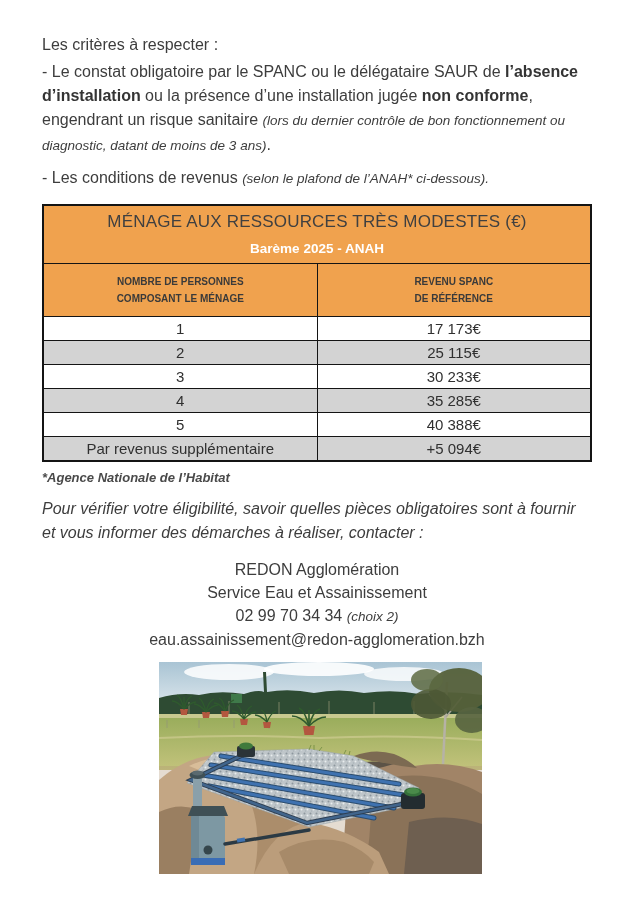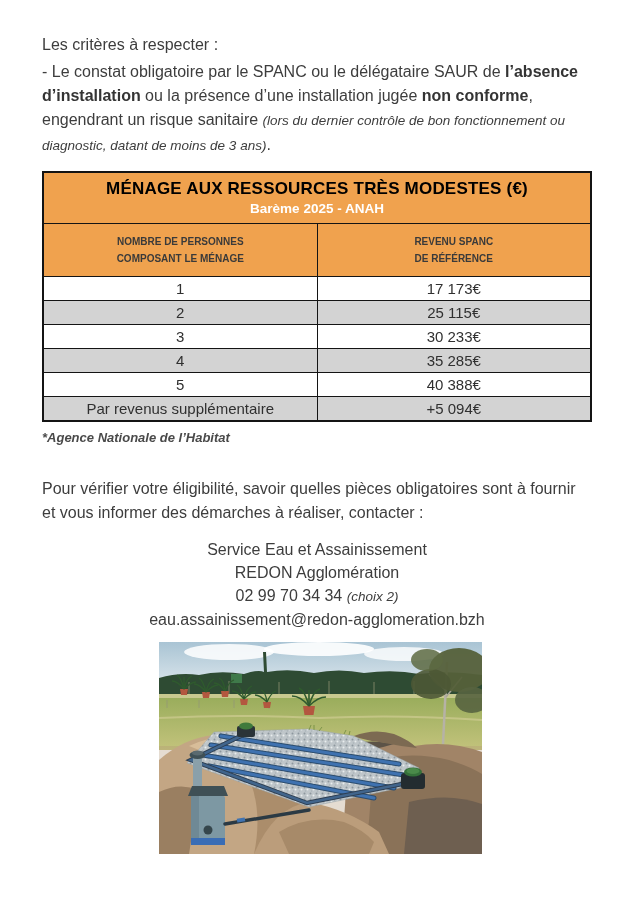--- a/index.html
+++ b/index.html
@@ -7,40 +7,41 @@
   .page{padding:34px 36px 0 42px;}
   .heading{font-size:16px;line-height:22px;margin:0 0 4px 0;}
   p.body-text{width:550px;font-size:16px;line-height:24px;margin:4px 0 0 0;}
   p.c2{margin-top:8px;}
   .small-italic{font-style:italic;font-size:13.5px;}
   b,strong{color:#343434;}
   
   table.income-table{width:550px;border-collapse:collapse;border:2px solid #141414;margin-top:13px;table-layout:fixed;}
   table.income-table th,table.income-table td{border:1px solid #141414;}
   .title-cell{background:#F0A24E;padding:6px 2px 7px 2px;text-align:center;}
-  .t-title{font-size:17px;font-weight:bold;color:#000000;letter-spacing:.2px;}
-  .t-subtitle{font-size:13.5px;font-weight:bold;color:#ffffff;margin-top:2px;}
+  .t-title{font-size:17px;font-weight:normal;color:#404040;letter-spacing:.2px;}
+  .t-subtitle{font-size:13.5px;font-weight:bold;color:#ffffff;margin-top:9px;}
   .col-h{background:#F0A24E;font-size:10px;font-weight:bold;color:#3a3a3a;padding:9px 0;line-height:17px;width:50%;text-align:center;}
   tbody td{height:23px;text-align:center;font-size:15px;color:#303030;padding:0;background:#ffffff;}
   tbody tr:nth-child(even) td{background:#d3d3d3;}
   .footnote{font-size:13px;font-style:italic;color:#4a4a4a;margin-top:8px;font-weight:bold;}
-  p.contact-intro{margin-top:32px;}
+  p.contact-intro{margin-top:12px;font-style:italic;}
   .contact{width:550px;text-align:center;font-size:16px;line-height:23px;margin-top:13px;}
   .photo{width:323px;height:212px;margin:11px auto 0 auto;}
   .photo svg{display:block;}
 </style>
 </head>
 <body>
 
 <div class="page">
 
   <div class="heading">Les critères à respecter :</div>
 
   <p class="body-text"><span>- Le constat obligatoire par le SPANC ou le délégataire SAUR de </span><strong>l’absence d’installation</strong><span> ou la présence d’une installation jugée </span><strong>non conforme</strong><span>, engendrant un risque sanitaire </span><em class="small-italic">(lors du dernier contrôle de bon fonctionnement ou diagnostic, datant de moins de 3 ans)</em><span>.</span></p>
 
+  <p class="body-text c2"><span>- Les conditions de revenus </span><em class="small-italic">(selon le plafond de l’ANAH* ci-dessous).</em></p>
 
   <table class="income-table">
     <thead>
       <tr>
         <th colspan="2" class="title-cell">
           <div class="t-title">MÉNAGE AUX RESSOURCES TRÈS MODESTES (€)</div>
           <div class="t-subtitle">Barème 2025 - ANAH</div>
         </th>
       </tr>
       <tr>
@@ -80,22 +81,22 @@
         <td>+5 094€</td>
       </tr>
     </tbody>
   </table>
 
   <div class="footnote">*Agence Nationale de l’Habitat</div>
 
   <p class="body-text contact-intro">Pour vérifier votre éligibilité, savoir quelles pièces obligatoires sont à fournir et vous informer des démarches à réaliser, contacter :</p>
 
   <div class="contact">
+    <div>REDON Agglomération</div>
     <div>Service Eau et Assainissement</div>
-    <div>REDON Agglomération</div>
     <div><span>02 99 70 34 34</span> <em class="small-italic">(choix 2)</em></div>
     <div>eau.assainissement@redon-agglomeration.bzh</div>
   </div>
 
   <div class="photo">
     <svg viewBox="0 0 323 212" width="323" height="212" xmlns="http://www.w3.org/2000/svg">
       <defs>
         <linearGradient id="skyGrad" x1="0" y1="0" x2="0" y2="1">
           <stop offset="0" stop-color="#a9c4d4"></stop>
             <stop offset="1" stop-color="#e9eff2"></stop>

